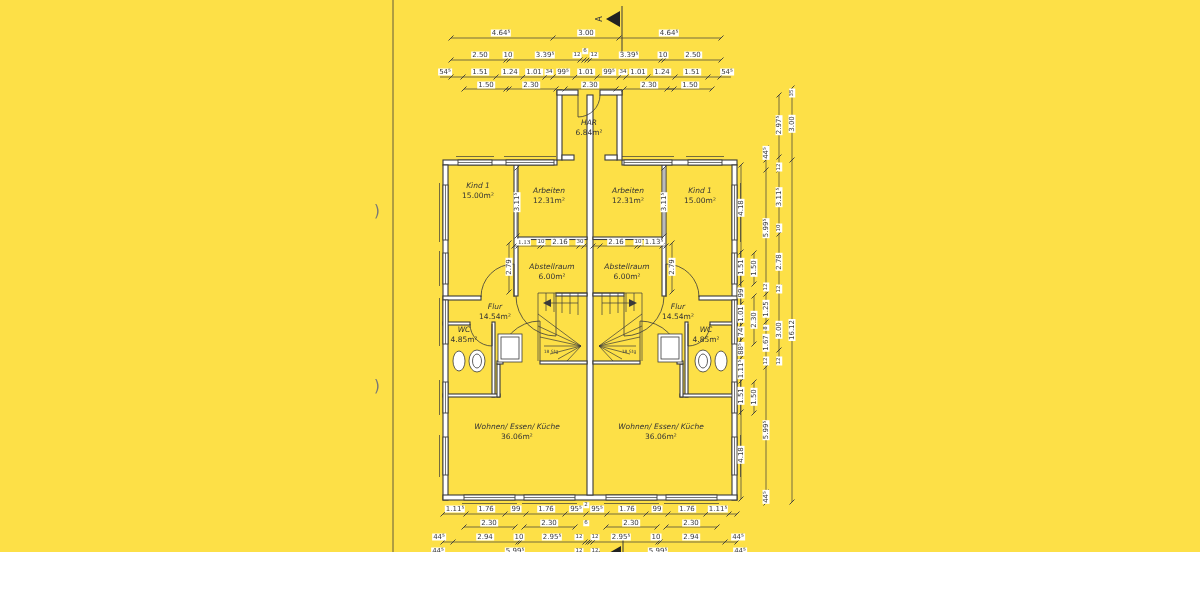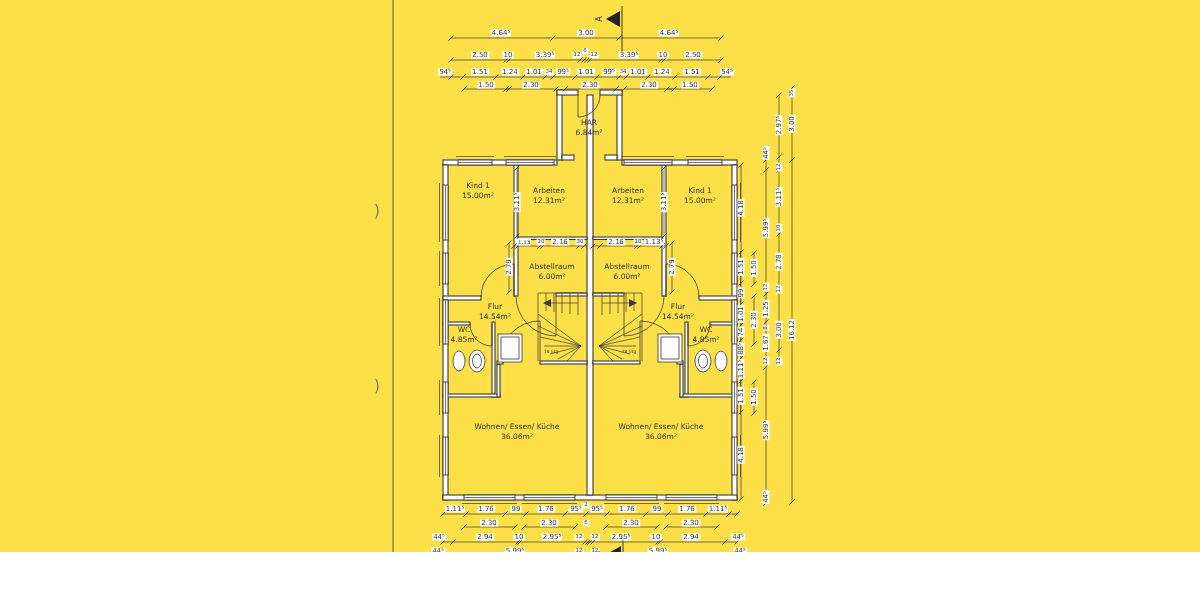--- a/index.html
+++ b/index.html
@@ -7,21 +7,21 @@
         font-family:"DejaVu Sans","Liberation Sans",sans-serif;color:#3a3a3a;}
   svg{position:absolute;left:0;top:0;}
   #labels{position:absolute;left:0;top:0;width:1200px;height:600px;}
   .dim{position:absolute;font-size:7px;line-height:1;background:#fff;padding:0 1px;
        white-space:nowrap;transform:translate(-50%,-50%);color:#3a3a3a;}
   .dim.v{transform:translate(-50%,-50%) rotate(-90deg);}
   .dim.s{font-size:5.5px;}
   .dim.mark{font-size:8px;background:transparent;}
   .room{position:absolute;transform:translate(-50%,-50%);text-align:center;
         font-size:7.5px;line-height:1.35;white-space:nowrap;color:#333;}
-  .room .rname{display:block;}
+  .room .rname{display:block;font-style:italic;}
   .room .rarea{display:block;}
   .note{position:absolute;font-size:4.5px;line-height:1;transform:translate(-50%,-50%);
         color:#444;white-space:nowrap;}
   .bracket{position:absolute;font-size:15px;color:#777;transform:translate(-50%,-50%);}
 </style>
 </head>
 <body>
 
 <div class="page">
 

